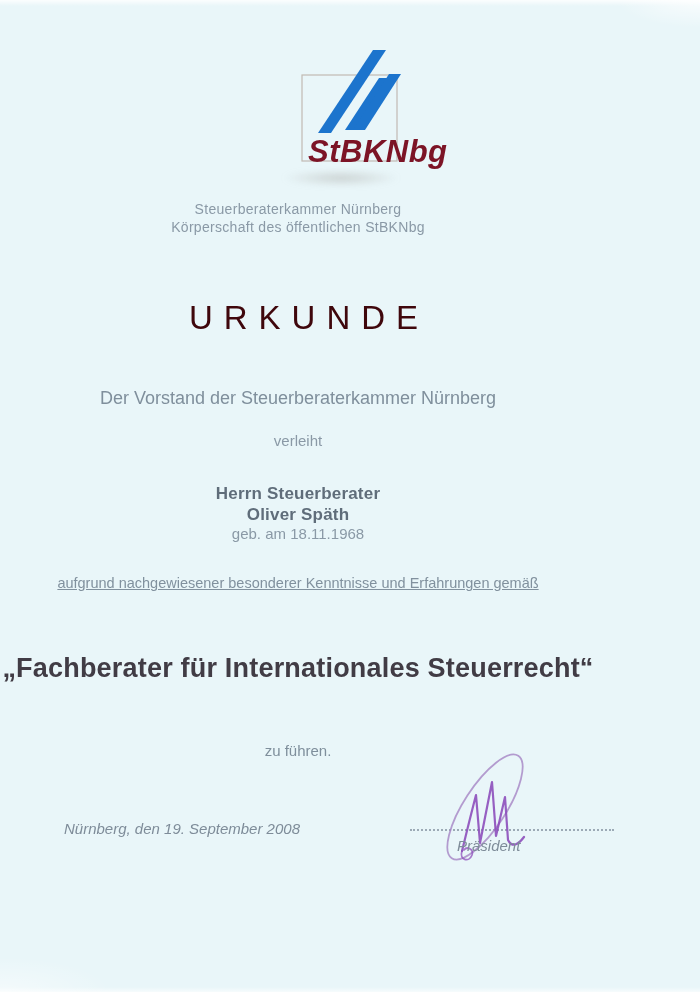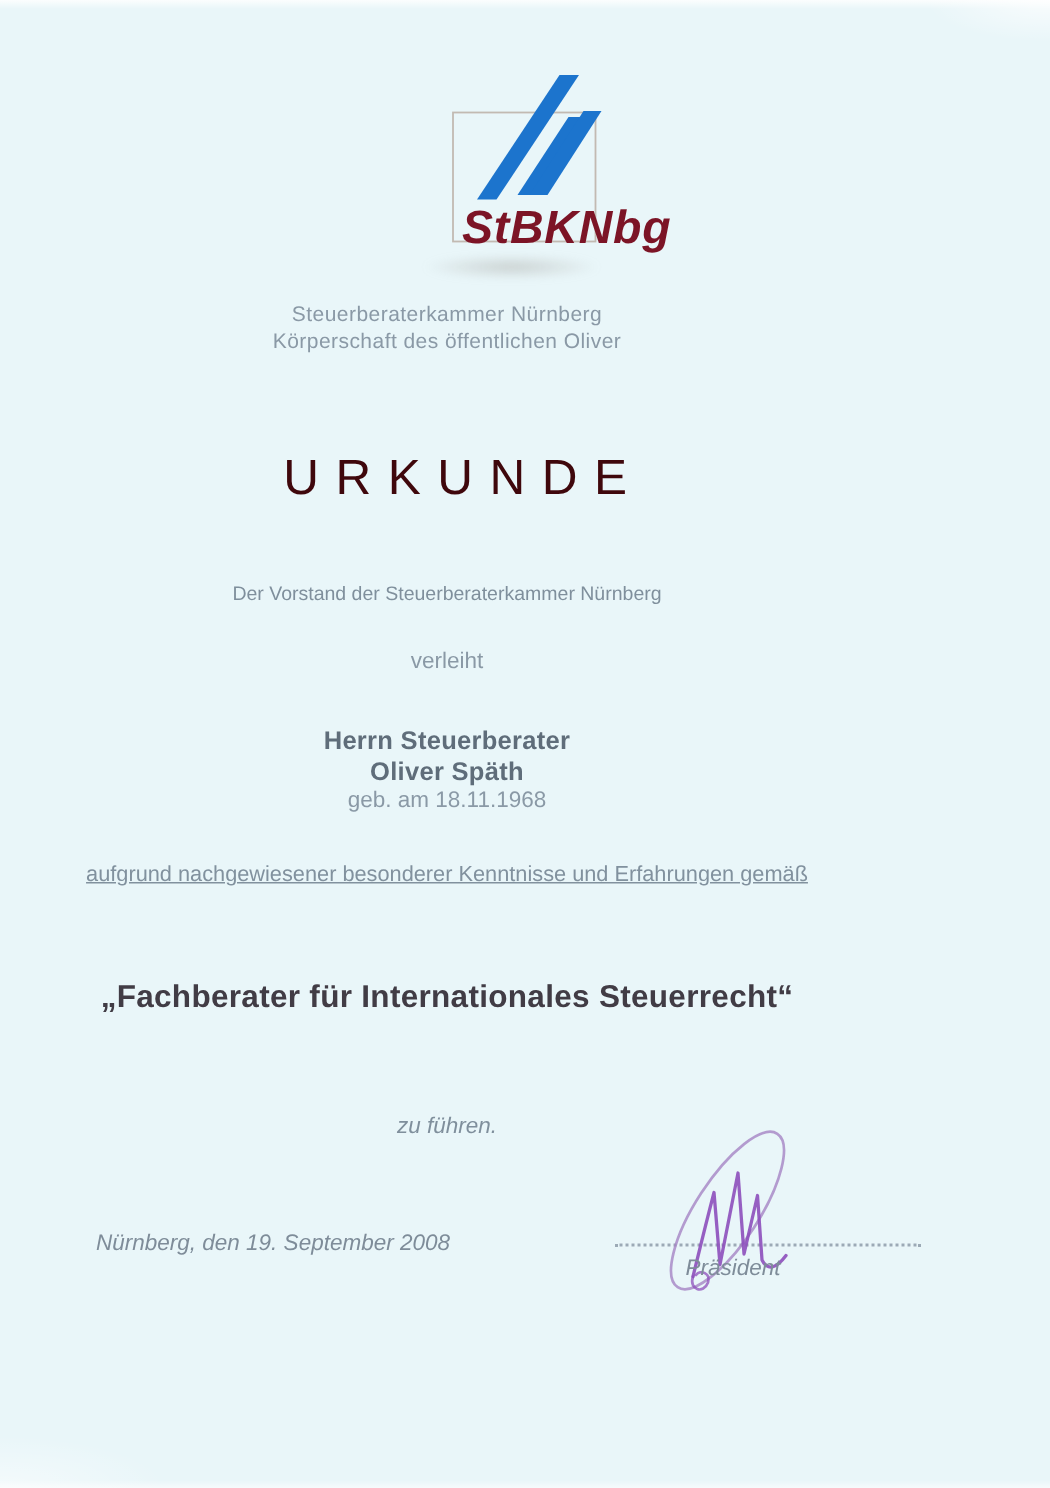--- a/index.html
+++ b/index.html
@@ -17,27 +17,27 @@
       linear-gradient(0deg, rgba(255,255,255,.6) 0, rgba(255,255,255,0) 5px),
       #e9f6f9;
   }
   .abs{position:absolute;font-style:italic;}
   .cline{position:absolute;left:0;width:596px;text-align:center;}
   .org-line{font-size:14px;line-height:18px;color:#8a99a6;letter-spacing:.3px;}
   .title{
     font-size:33px;letter-spacing:11px;padding-left:11px;
     color:#3f070c;font-weight:500;
   }
-  .issuer{font-size:13px;color:#7f8f9c;}
+  .issuer{font-size:18px;color:#7f8f9c;}
   .grants{font-size:15px;color:#8a99a6;}
   .salutation,.name{font-size:17px;font-weight:700;color:#5f6d7a;letter-spacing:.2px;}
   .birth{font-size:15px;color:#8a99a6;}
   .reason{font-size:14.5px;line-height:18px;color:#81919e;text-decoration:underline;}
-  .award{font-size:21px;font-weight:700;color:#413c45;letter-spacing:.2px;}
-  .closing{font-size:15px;color:#7f8f9c;font-style:italic;}
+  .award{font-size:27px;font-weight:700;color:#413c45;letter-spacing:.2px;}
+  .closing{font-size:15px;color:#7f8f9c;}
   .date{font-size:15px;color:#7e8c99;}
   .role{font-size:15px;color:#7e8c99;}
   .dotline{
     position:absolute;left:410px;top:829px;width:204px;height:0;
     border-top:2px dotted #8f9dab;opacity:.85;
   }
   .smudge{
     position:absolute;left:282px;top:170px;width:118px;height:16px;
     background:radial-gradient(closest-side, rgba(150,148,142,.38), rgba(150,148,142,0));
     filter:blur(3px);
@@ -58,21 +58,21 @@
     <rect x="7" y="29" width="95" height="86" fill="none" stroke-width="1.2" stroke="#c2bab2"></rect>
     <polygon points="23,87 36,87 91,4 78,4" fill="#1c74cd"></polygon>
     <polygon points="50,84 63,84 97,32 84,32" fill="#1c74cd"></polygon>
     <polygon points="58,84 70,84 106,28 94,28" fill="#1c74cd"></polygon>
     <text x="13" y="116" class="logo-wordmark" fill="#7c1426">StBKNbg</text>
   </svg>
 
   <div class="smudge"></div>
 
   <div class="cline org-line" style="top:200px">Steuerberaterkammer Nürnberg</div>
-  <div class="cline org-line" style="top:218px">Körperschaft des öffentlichen Oliver</div>
+  <div class="cline org-line" style="top:218px">Körperschaft des öffentlichen StBKNbg</div>
 
   <div class="cline title" style="top:299px">URKUNDE</div>
 
   <div class="cline issuer" style="top:388px">Der Vorstand der Steuerberaterkammer Nürnberg</div>
 
   <div class="cline grants" style="top:432px">verleiht</div>
 
   <div class="cline name" style="top:505px">Oliver Späth</div>
   <div class="cline salutation" style="top:484px">Herrn Steuerberater</div>
   <div class="cline birth" style="top:525px">geb. am 18.11.1968</div>

